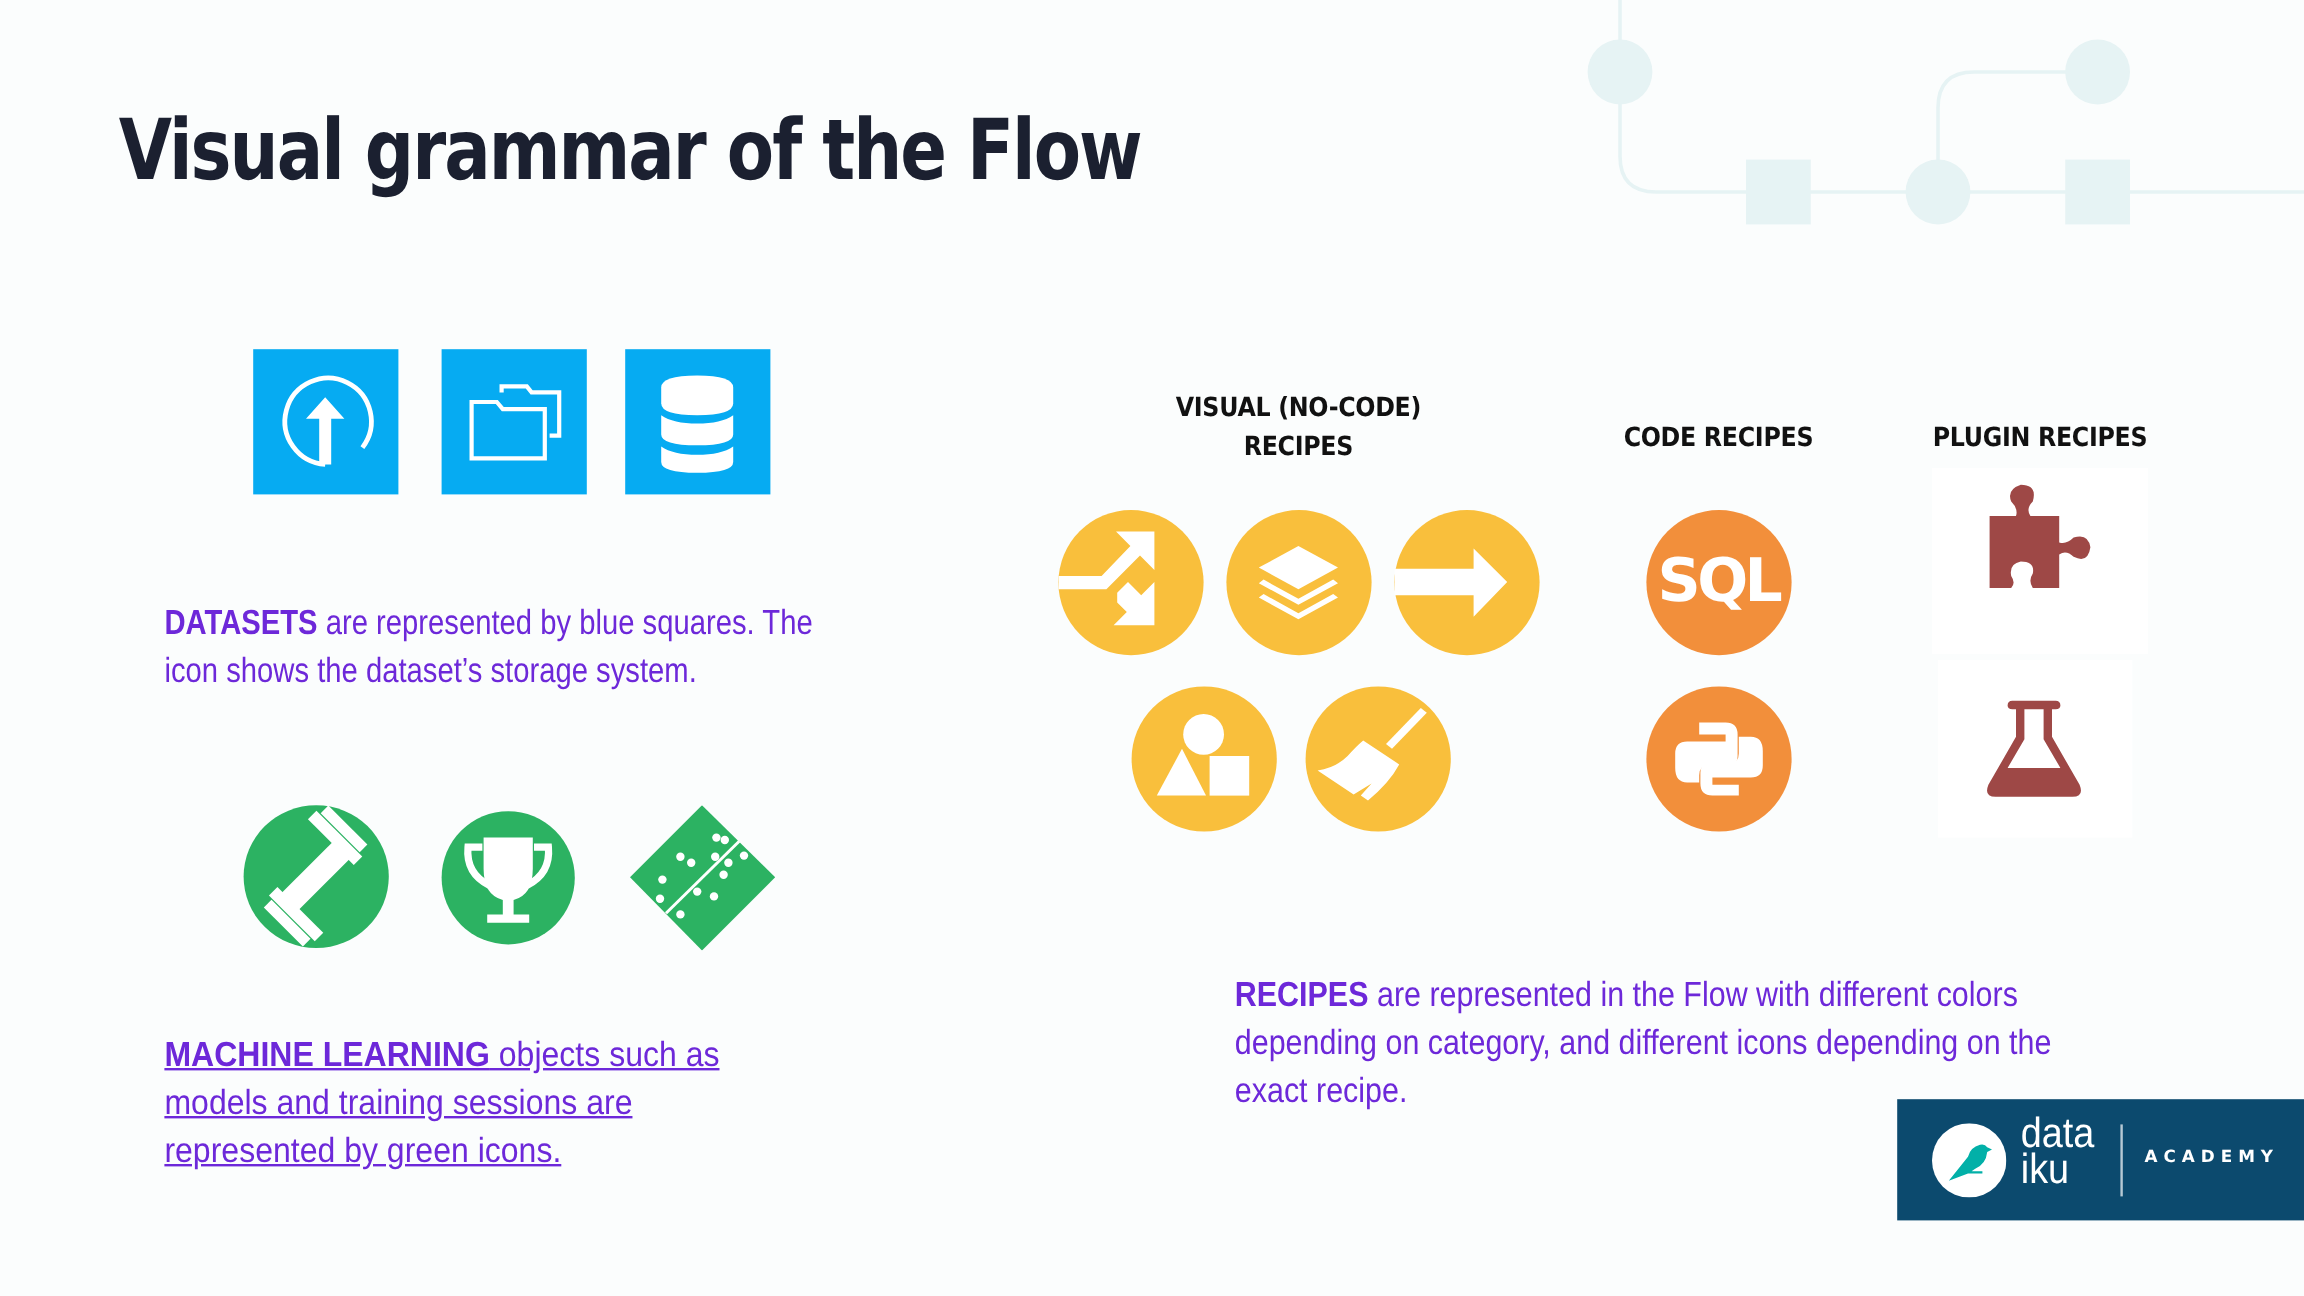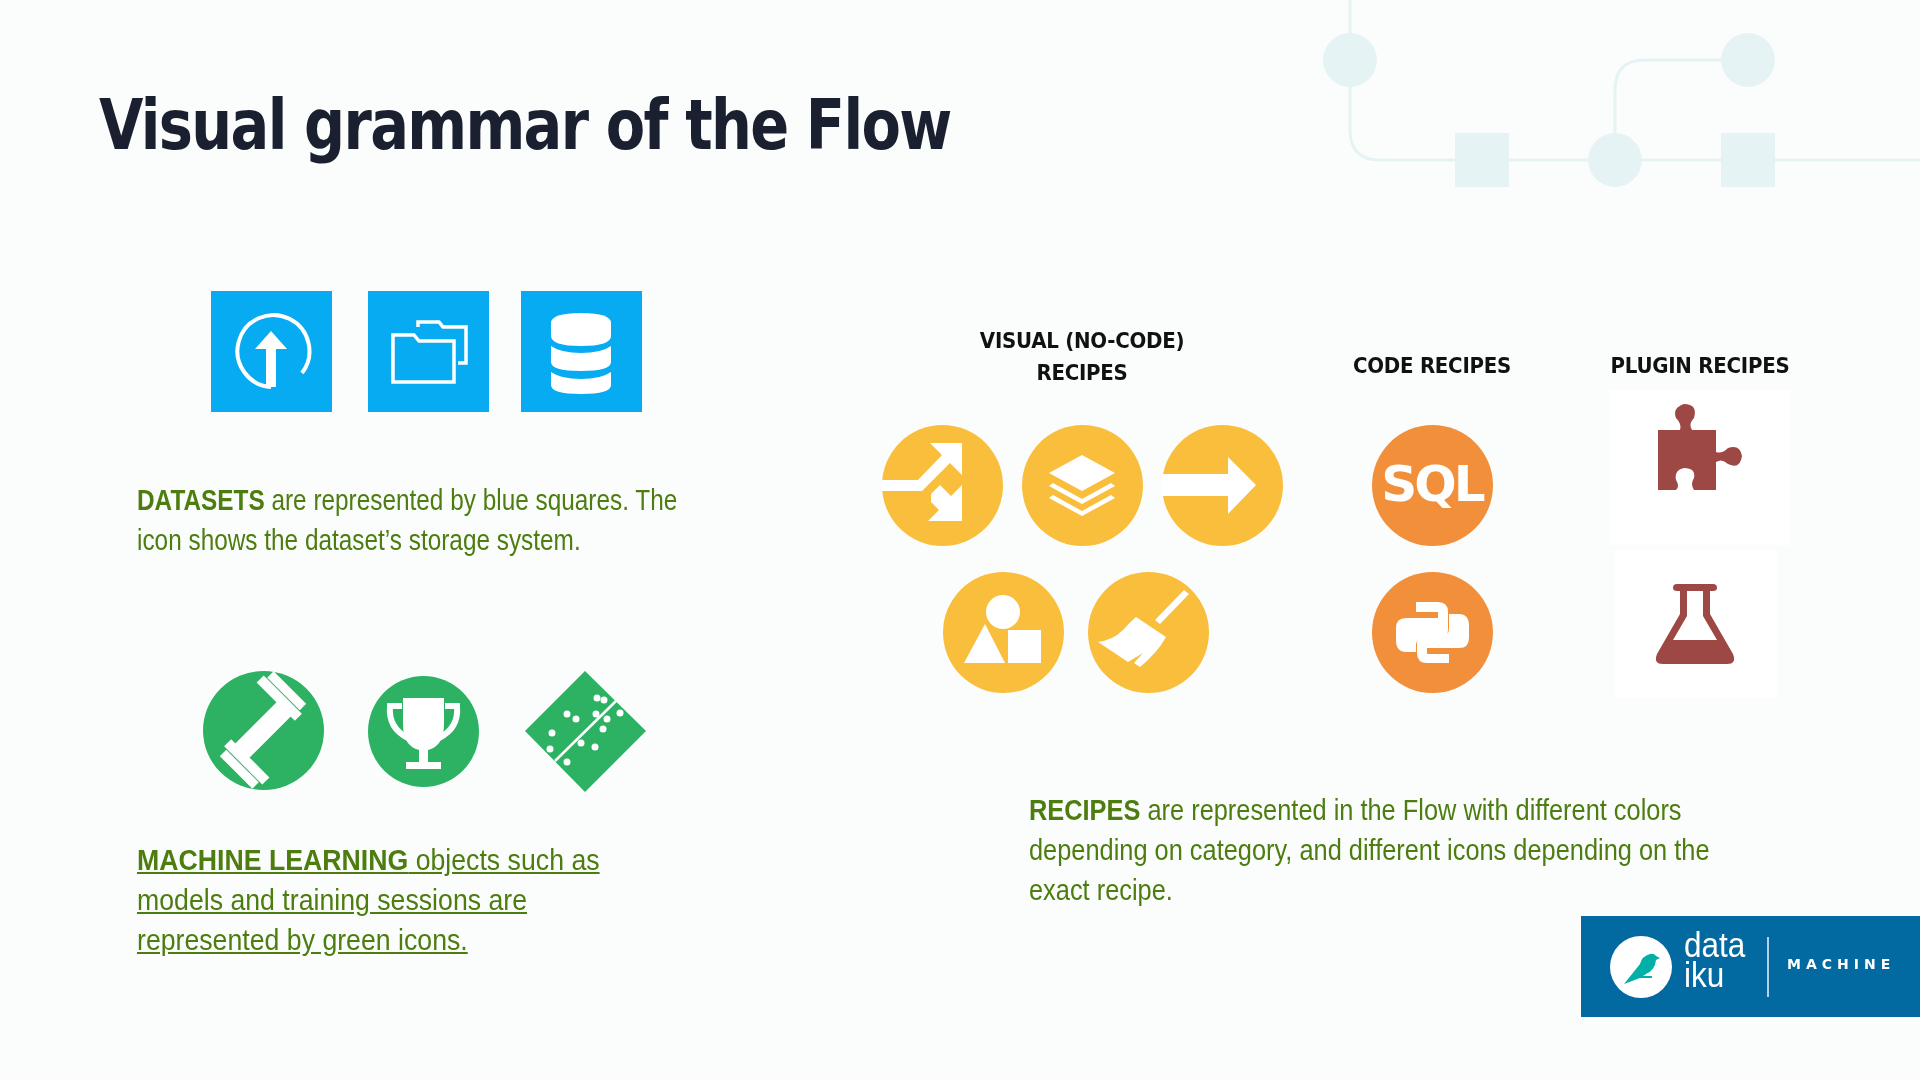--- a/index.html
+++ b/index.html
@@ -19,33 +19,34 @@
   }
   .deco { left: 0; top: 0; width: 1920px; height: 220px; pointer-events: none; }
 
   .ds-tile { width: 121px; height: 121px; background: #06abf2; top: 291px; display:flex; align-items:center; justify-content:center; }
   .circle { border-radius: 50%; display:flex; align-items:center; justify-content:flex-end; }
   .yellow { background: #f9bf3c; width: 121px; height: 121px; }
   .orange { background: #f28f3b; width: 121px; height: 121px; }
   .green  { background: #2cb262; }
 
   .caption {
-    font-size: 29px; line-height: 40px; color: #4d7c0f;
+    font-size: 29px; line-height: 40px; color: #6d28d9;
     font-family: "Liberation Sans", sans-serif;
+    margin-top: 19px;
   }
   .caption b { font-weight: bold; }
   .cond { transform: scaleX(0.86); transform-origin: left top; white-space: nowrap; }
   .hdr {
     font-family: "DejaVu Sans", sans-serif; font-weight: bold; font-size: 22px;
     color: #111; text-align: center; line-height: 32px; letter-spacing: -0.3px;
     white-space: nowrap;
   }
   .plugin-bg { background: #ffffff; }
   .logo {
-    left: 1581px; top: 916px; width: 339px; height: 101px; background: #0369a1;
+    left: 1581px; top: 916px; width: 339px; height: 101px; background: #0c4a6e;
   }
 </style>
 </head>
 <body>
 
 <svg class="abs deco" viewBox="0 0 1920 220" width="1920" height="220">
   <g fill="none" stroke="#e6f3f4" stroke-width="3">
     <path d="M1350 0 V130 Q1350 160 1380 160 H1920"></path>
     <path d="M1615 160 V90 Q1615 60 1645 60 H1748"></path>
   </g>
@@ -216,14 +217,14 @@
 <div class="abs logo">
   <svg class="abs" style="left:29px; top:20px;" width="62" height="62" viewBox="0 0 62 62">
     <circle cx="31" cy="31" r="31" fill="#fff"></circle>
     <path d="M14 48 L30 28 Q32 20 40 18 Q44 17 46 20 L50 22 L46 24 Q45 34 36 38 L33 40 H42 V42 H30 Z" fill="#02b0a8"></path>
   </svg>
   <div class="abs" style="left:103px; top:14px; color:#fff; font-family:'Liberation Sans',sans-serif; font-size:35px; line-height:30px; transform:scaleX(0.9); transform-origin:left top;">
     <div>data</div>
     <div>iku</div>
   </div>
   <div class="abs" style="left:186px; top:21px; width:2px; height:60px; background:rgba(255,255,255,0.7);"></div>
-  <div class="abs" style="left:206px; top:40px; color:#fff; font-family:'DejaVu Sans',sans-serif; font-weight:bold; font-size:14px; letter-spacing:5px;">MACHINE</div>
+  <div class="abs" style="left:206px; top:40px; color:#fff; font-family:'DejaVu Sans',sans-serif; font-weight:bold; font-size:14px; letter-spacing:5px;">ACADEMY</div>
 </div>
 
 </body></html>

